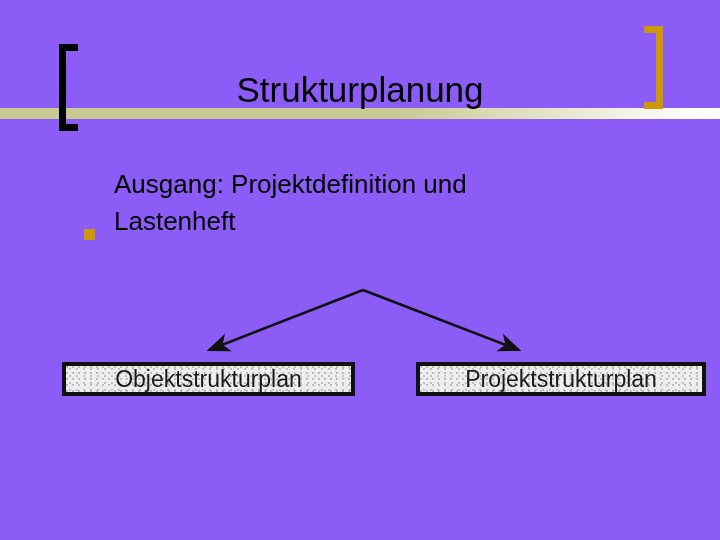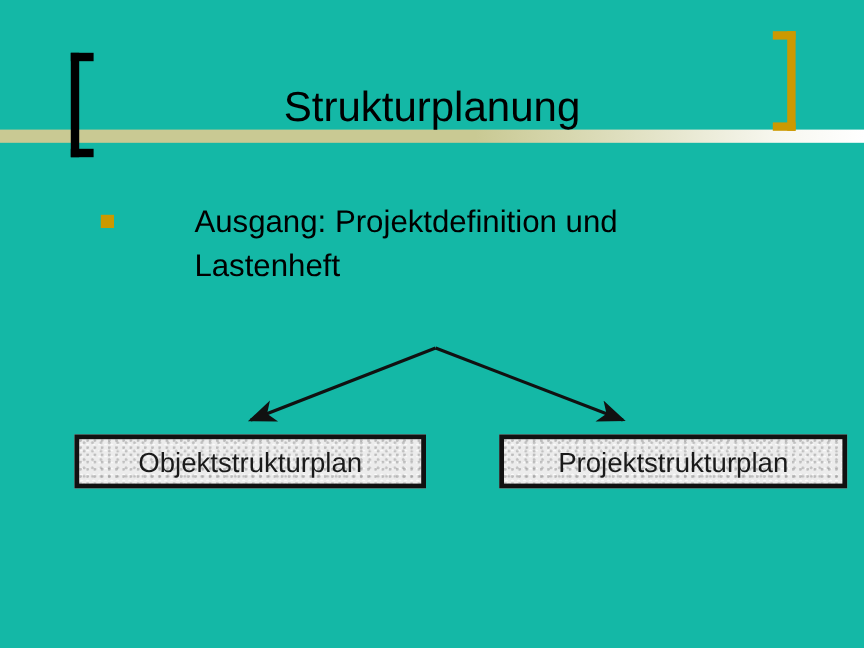--- a/index.html
+++ b/index.html
@@ -7,21 +7,21 @@
     padding: 0;
     background: #ffffff;
   }
   body {
     font-family: "Liberation Sans", sans-serif;
   }
   #slide {
     position: relative;
     width: 720px;
     height: 540px;
-    background: #14b8a6;
+    background: #8b5cf6;
     overflow: hidden;
   }
 
   
   .title-band {
     position: absolute;
     left: 0;
     top: 108px;
     width: 720px;
     height: 11px;
@@ -79,23 +79,22 @@
 
   
   #bullet-list {
     position: absolute;
     left: 84px;
     top: 166px;
     width: 500px;
   }
   .bullet-row {
     display: flex;
-    align-items: flex-start;
+    align-items: flex-end;
     margin-bottom: 2px;
-    gap: 48px;
   }
   .bullet-marker {
     flex: 0 0 auto;
     width: 11px;
     height: 11px;
     background: #cc9900;
     margin-top: 13px;
     margin-right: 19px;
   }
   .bullet-text {
@@ -111,21 +110,21 @@
     top: 0;
     width: 720px;
     height: 540px;
     pointer-events: none;
   }
 
   
   .plan-box {
     position: absolute;
     top: 362px;
-    height: 45px;
+    height: 34px;
     border: 4px solid #111111;
     background-color: #ececec;
     background-image:
       radial-gradient(circle at 1px 1px, rgba(150,150,150,.55) 1px, rgba(0,0,0,0) 1.4px),
       radial-gradient(circle at 4px 3px, rgba(120,120,120,.38) 1px, rgba(0,0,0,0) 1.4px),
       radial-gradient(circle at 2px 5px, rgba(255,255,255,.85) 1px, rgba(0,0,0,0) 1.4px);
     background-size: 6px 6px, 7px 7px, 5px 5px;
     display: flex;
     align-items: center;
     justify-content: center;

